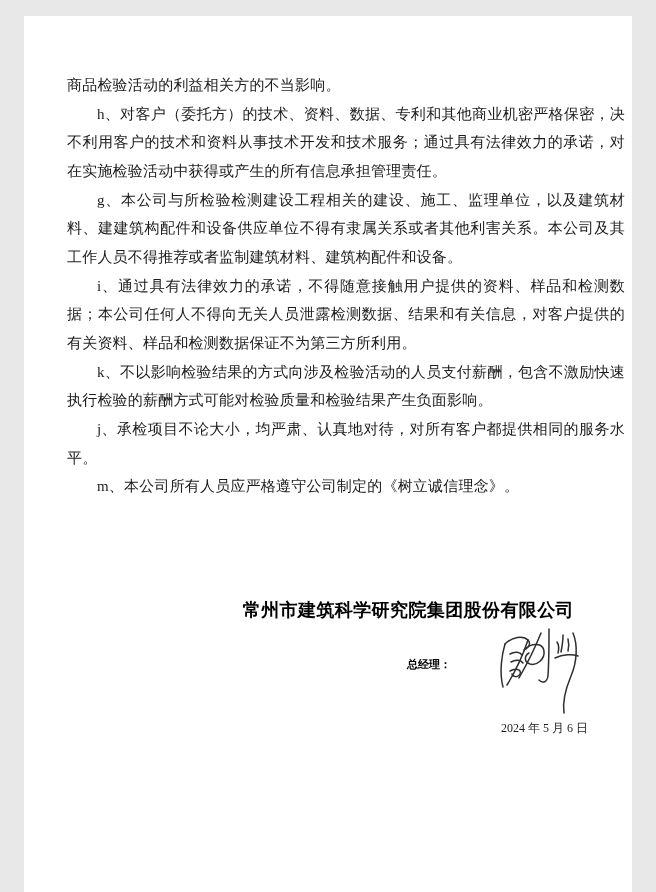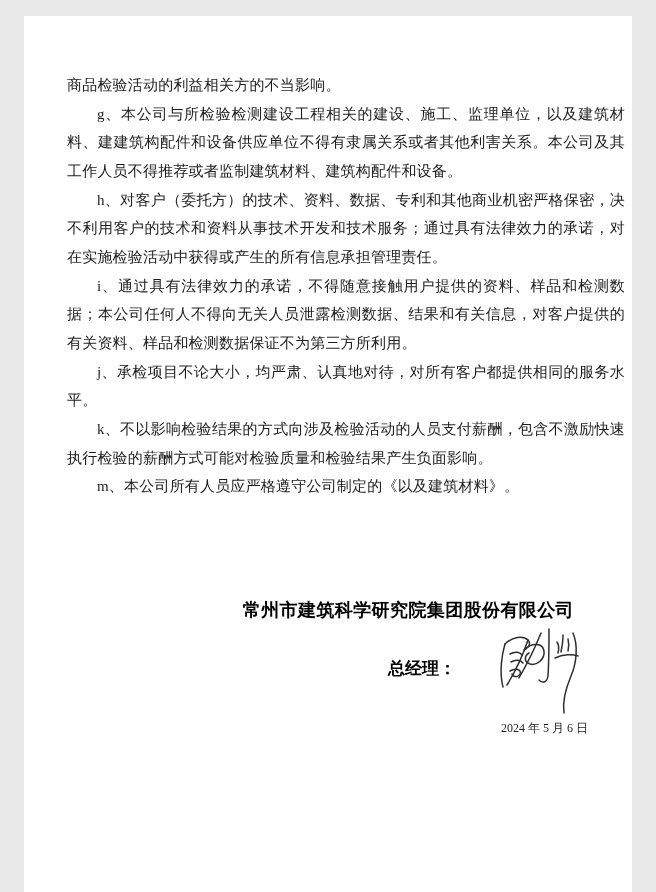--- a/index.html
+++ b/index.html
@@ -32,22 +32,22 @@
     right: 58px;
     font-size: 18px;
     font-weight: bold;
     color: #000000;
     letter-spacing: 0.4px;
     white-space: nowrap;
   }
   .sign-label {
     position: absolute;
     top: 641px;
-    left: 364px;
-    font-size: 17px;
+    left: 383px;
+    font-size: 11px;
     font-weight: bold;
     color: #000000;
     white-space: nowrap;
   }
   .signature-svg {
     position: absolute;
     left: 458px;
     top: 611px;
     width: 134px;
     height: 92px;
@@ -61,26 +61,26 @@
     white-space: nowrap;
   }
 </style>
 </head>
 <body>
 
 <div class="page">
 
   <div class="body-text">
     <p>商品检验活动的利益相关方的不当影响。</p>
+    <p class="indent">h、对客户（委托方）的技术、资料、数据、专利和其他商业机密严格保密，决不利用客户的技术和资料从事技术开发和技术服务；通过具有法律效力的承诺，对在实施检验活动中获得或产生的所有信息承担管理责任。</p>
     <p class="indent">g、本公司与所检验检测建设工程相关的建设、施工、监理单位，以及建筑材料、建建筑构配件和设备供应单位不得有隶属关系或者其他利害关系。本公司及其工作人员不得推荐或者监制建筑材料、建筑构配件和设备。</p>
-    <p class="indent">h、对客户（委托方）的技术、资料、数据、专利和其他商业机密严格保密，决不利用客户的技术和资料从事技术开发和技术服务；通过具有法律效力的承诺，对在实施检验活动中获得或产生的所有信息承担管理责任。</p>
     <p class="indent">i、通过具有法律效力的承诺，不得随意接触用户提供的资料、样品和检测数据；本公司任何人不得向无关人员泄露检测数据、结果和有关信息，对客户提供的有关资料、样品和检测数据保证不为第三方所利用。</p>
+    <p class="indent">k、不以影响检验结果的方式向涉及检验活动的人员支付薪酬，包含不激励快速执行检验的薪酬方式可能对检验质量和检验结果产生负面影响。</p>
     <p class="indent">j、承检项目不论大小，均严肃、认真地对待，对所有客户都提供相同的服务水平。</p>
-    <p class="indent">k、不以影响检验结果的方式向涉及检验活动的人员支付薪酬，包含不激励快速执行检验的薪酬方式可能对检验质量和检验结果产生负面影响。</p>
-    <p class="indent">m、本公司所有人员应严格遵守公司制定的《以及建筑材料》。</p>
+    <p class="indent">m、本公司所有人员应严格遵守公司制定的《树立诚信理念》。</p>
   </div>
 
   <div class="company-line">常州市建筑科学研究院集团股份有限公司</div>
 
   <div class="sign-label">总经理：</div>
 
   <svg class="signature-svg" viewBox="0 0 134 92" fill="none" stroke="#2e2e2e" stroke-width="1.5" stroke-linecap="round" stroke-linejoin="round">
 
     <path d="M23,17 C20,27 17,45 21,60"></path>
     <path d="M23,17 C30,10 41,8 46,13 C49,16 47,20 44,22"></path>

